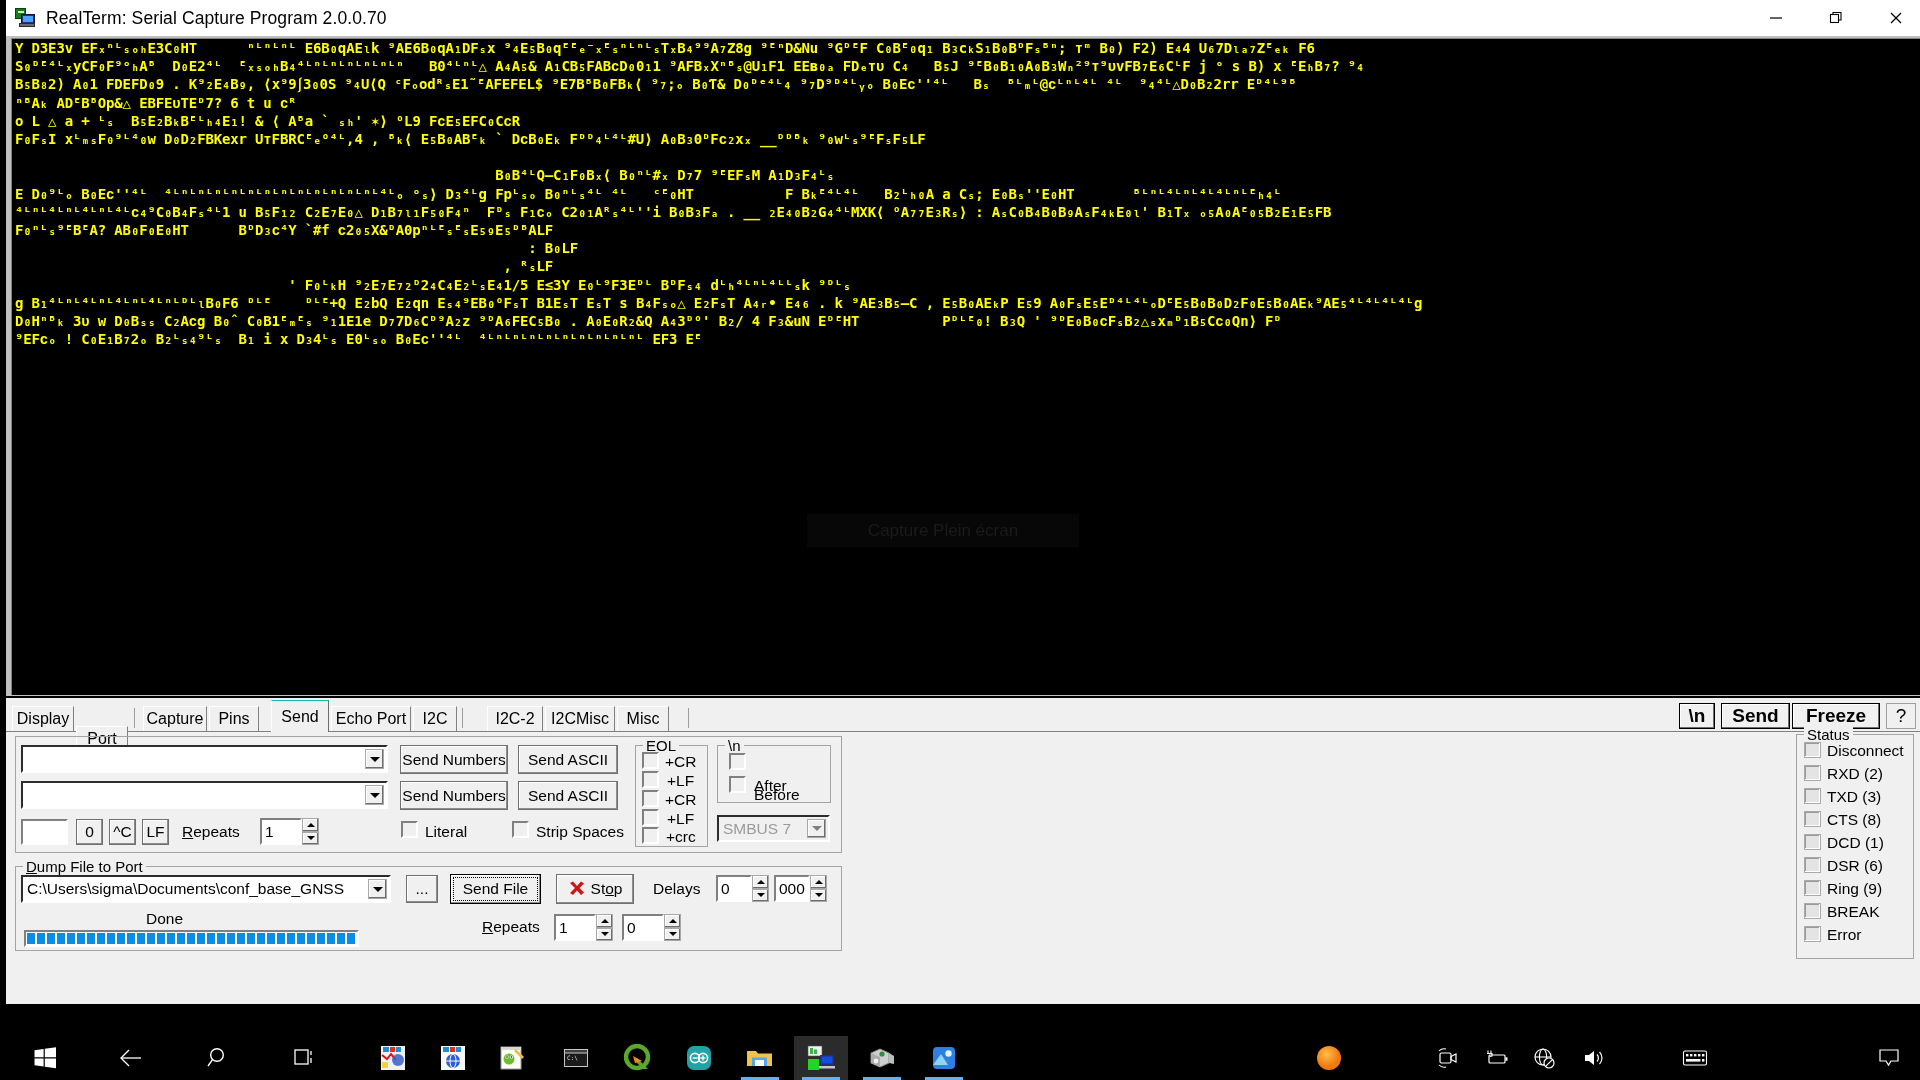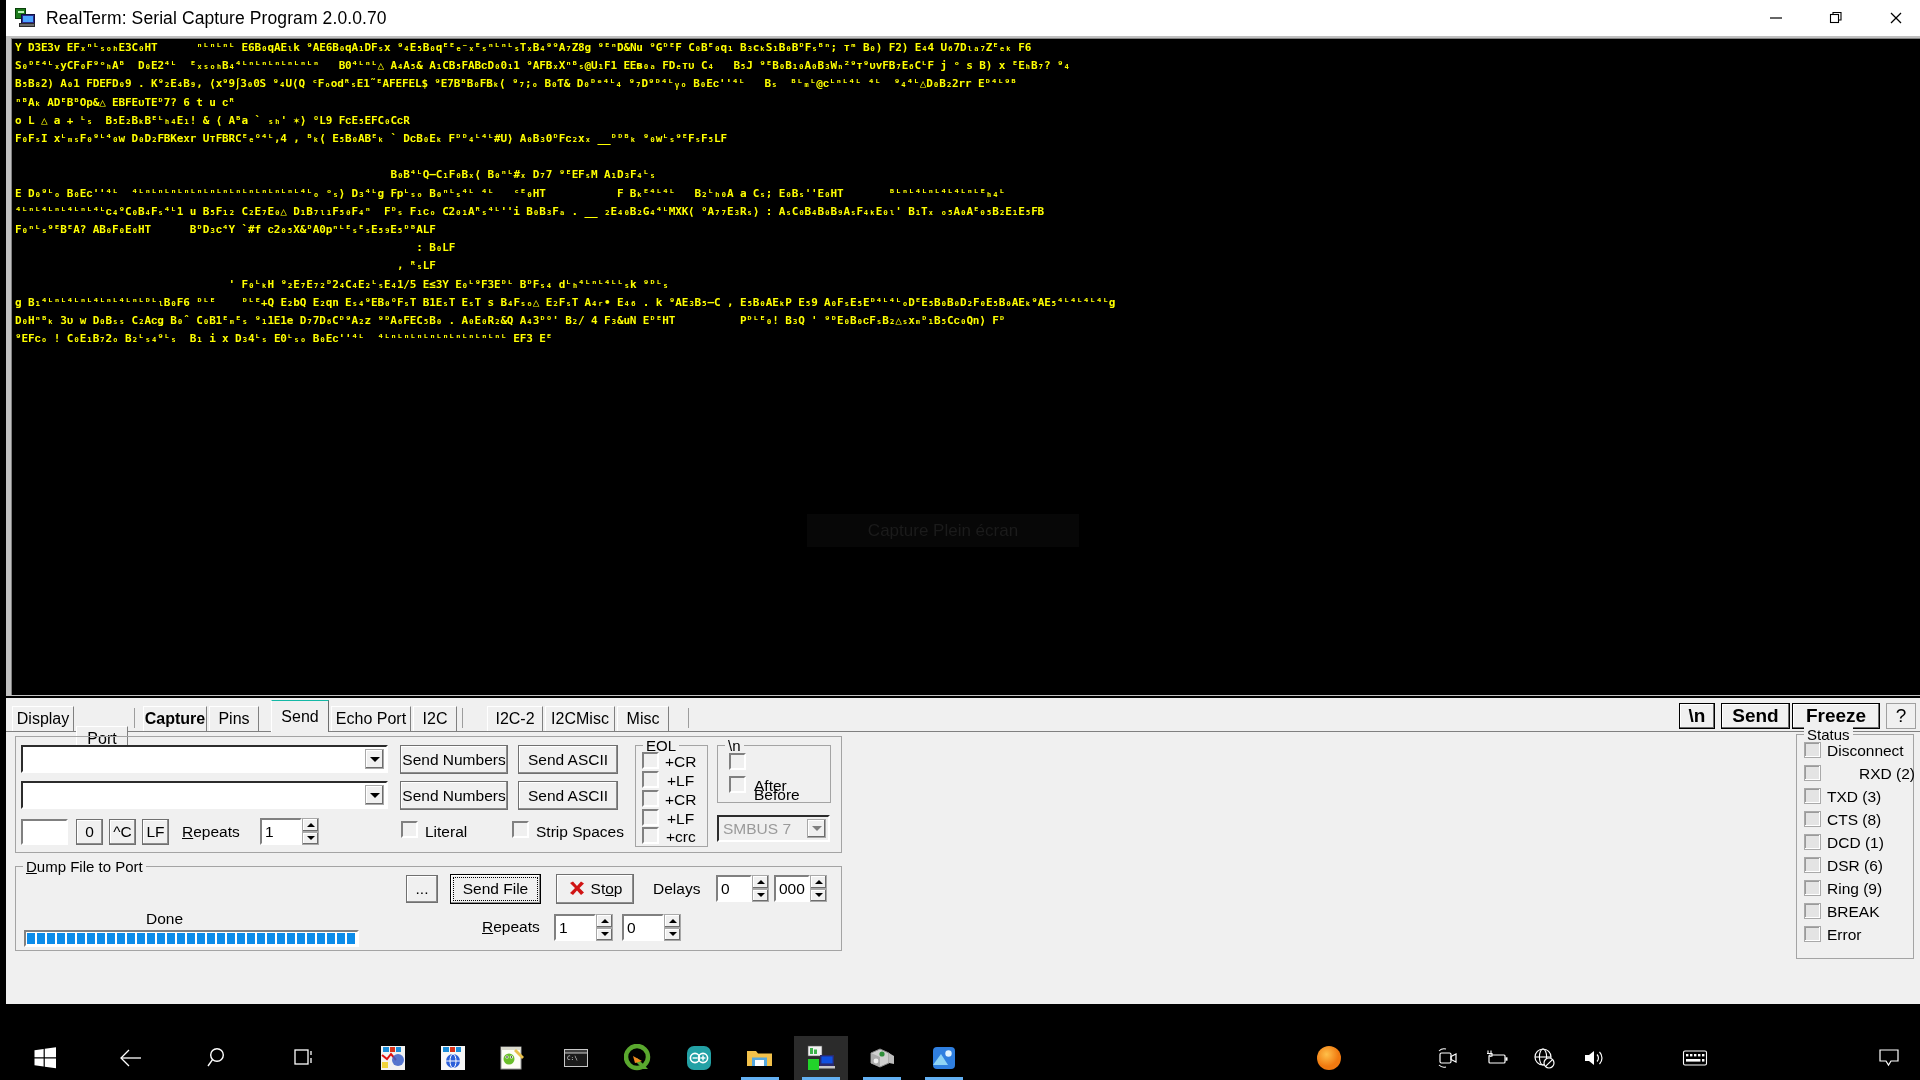--- a/index.html
+++ b/index.html
@@ -34,21 +34,21 @@
     background:#c0c0c0;
     box-sizing:border-box;padding:2px 3px 2px 5px;
   }
   .term{
     position:relative;width:100%;height:100%;background:#000;overflow:hidden;
     border-left:1px solid #808080;border-top:1px solid #808080;
   }
   .term-text{
     position:absolute;left:3px;top:0px;
     font-family:"DejaVu Sans Mono","Liberation Mono",monospace;
-    font-size:11px;line-height:18.2px;
+    font-size:14px;line-height:18.2px;
     color:#ffff00;white-space:pre;font-weight:bold;
     letter-spacing:-0.15px;
   }
   .ghost{
     position:absolute;left:795px;top:475px;width:272px;height:33px;
     background:#070707;color:#1b1b1b;font-size:17px;
     display:flex;align-items:center;justify-content:center;
     font-family:"Liberation Sans",sans-serif;
   }
 
@@ -194,21 +194,21 @@
   </div>
 
   <div class="panel">
     <div class="panel-top-line"></div>
 
     <div class="tabs">
       <div class="tabstrip-line"></div>
       <div class="tab" style="left:6px;width:62px;">Display</div>
       <div class="tab" style="left:70px;width:52px;margin-top:20px;">Port</div>
       <div class="tabsep" style="left:128px;"></div>
-      <div class="tab" style="left:137px;width:64px;font-weight:bold;">Capture</div>
+      <div class="tab" style="left:137px;width:64px;">Capture</div>
       <div class="tab" style="left:203px;width:50px;">Pins</div>
       <div class="tab sel" style="left:265px;width:58px;">Send</div>
       <div class="tab" style="left:325px;width:80px;">Echo Port</div>
       <div class="tab" style="left:407px;width:44px;">I2C</div>
       <div class="tabsep" style="left:456px;"></div>
       <div class="tab" style="left:481px;width:56px;">I2C-2</div>
       <div class="tab" style="left:539px;width:70px;">I2CMisc</div>
       <div class="tab" style="left:611px;width:52px;">Misc</div>
       <div class="tabsep" style="left:682px;"></div>
 
@@ -298,20 +298,26 @@
         <div class="cval" style="color:#9a9a9a;">SMBUS 7</div>
         <div class="carrow">
             <i></i>
           </div>
       </div>
     </div>
 
     <div class="group" style="left:9px;top:170px;width:827px;height:85px;">
       <div class="glabel"><span class="u">D</span>ump File to Port</div>
 
+      <div class="combo" style="left:5px;top:8px;width:370px;height:28px;">
+        <div class="cval">C:\Users\sigma\Documents\conf_base_GNSS</div>
+        <div class="carrow">
+            <i></i>
+          </div>
+      </div>
       <div class="btn" style="left:390px;top:8px;width:32px;height:28px;">
         <span>...</span>
       </div>
       <div class="btn focus" style="left:434px;top:7px;width:91px;height:30px;">
         <span class="fr"></span>
         <span>Send File</span>
       </div>
       <div class="btn" style="left:540px;top:7px;width:78px;height:30px;">
         <svg width="18" height="16" viewBox="0 0 18 16" style="margin-right:5px;">
           <path d="M2 2 L7 7 L2 12 L5 14 L9 9.5 L13 14 L16 11.5 L11.5 7 L16 2.5 L13 0.5 L9 5 L5 0.5 Z" fill="#d01414"></path>
@@ -397,21 +403,21 @@
           </div>
       </div>
     </div>
 
     <div class="group" style="left:1790px;top:38px;width:118px;height:225px;">
       <div class="glabel">Status</div>
       <div id="status-list">
           <div class="led" style="left: 7px; top: 7px;"></div>
           <div class="chklbl" style="left: 30px; top: 7px;">Disconnect</div>
           <div class="led" style="left: 7px; top: 30px;"></div>
-          <div class="chklbl" style="left: 30px; top: 30px; margin-left: 32px;">RXD (2)</div>
+          <div class="chklbl" style="left: 30px; top: 30px;">RXD (2)</div>
           <div class="led" style="left: 7px; top: 53px;"></div>
           <div class="chklbl" style="left: 30px; top: 53px;">TXD (3)</div>
           <div class="led" style="left: 7px; top: 76px;"></div>
           <div class="chklbl" style="left: 30px; top: 76px;">CTS (8)</div>
           <div class="led" style="left: 7px; top: 99px;"></div>
           <div class="chklbl" style="left: 30px; top: 99px;">DCD (1)</div>
           <div class="led" style="left: 7px; top: 122px;"></div>
           <div class="chklbl" style="left: 30px; top: 122px;">DSR (6)</div>
           <div class="led" style="left: 7px; top: 145px;"></div>
           <div class="chklbl" style="left: 30px; top: 145px;">Ring (9)</div>

